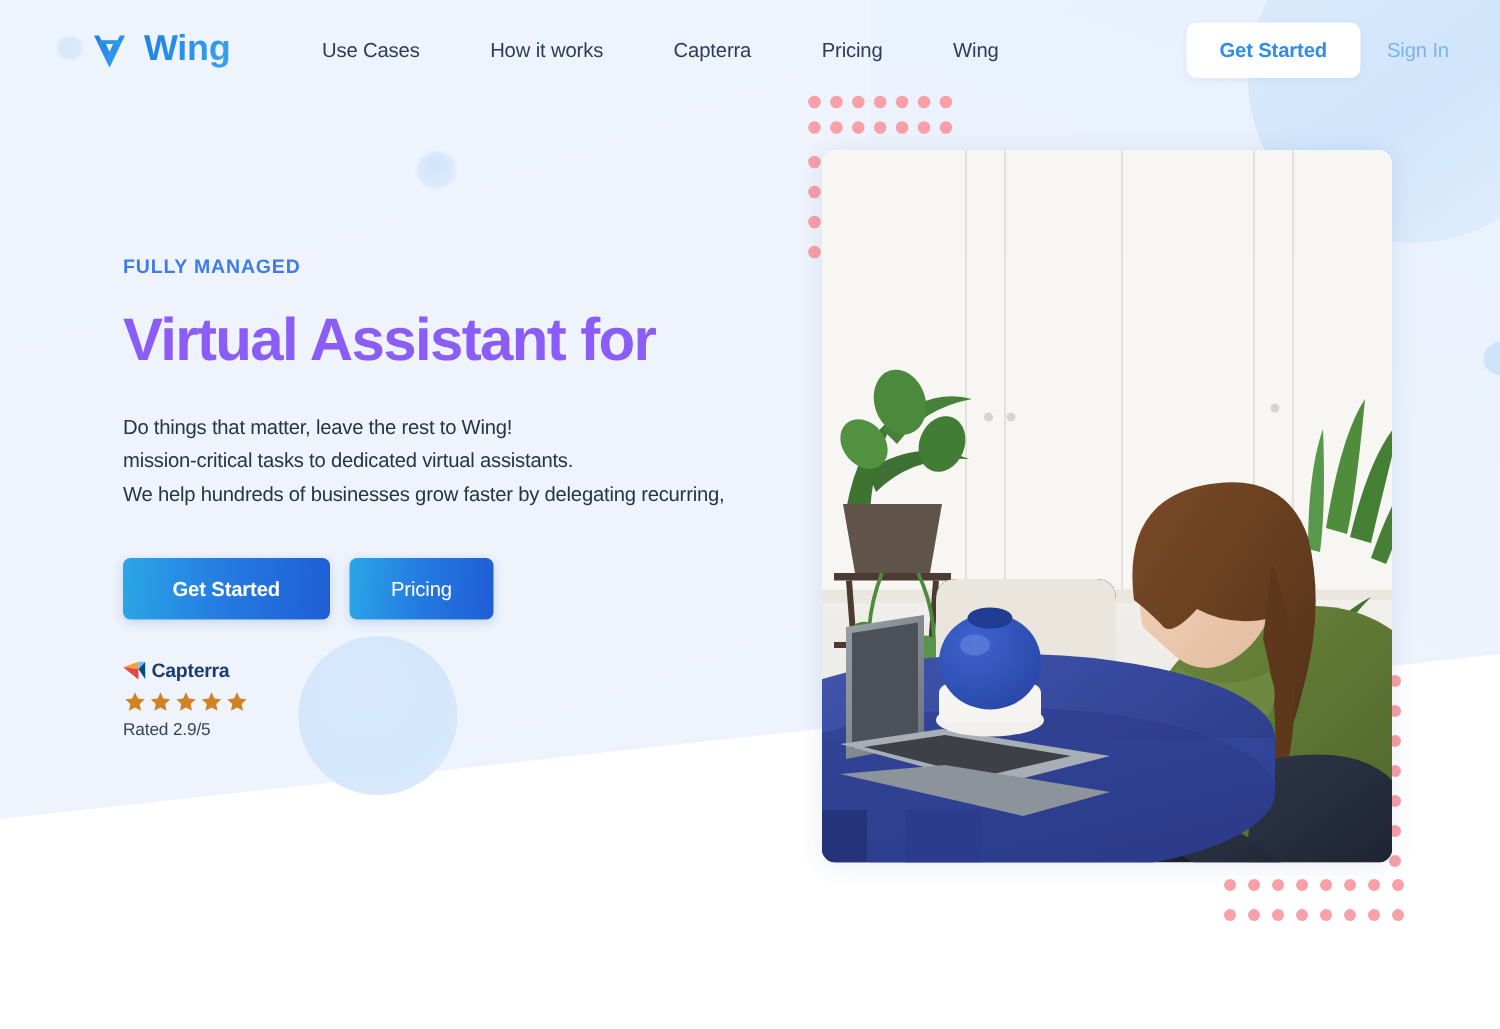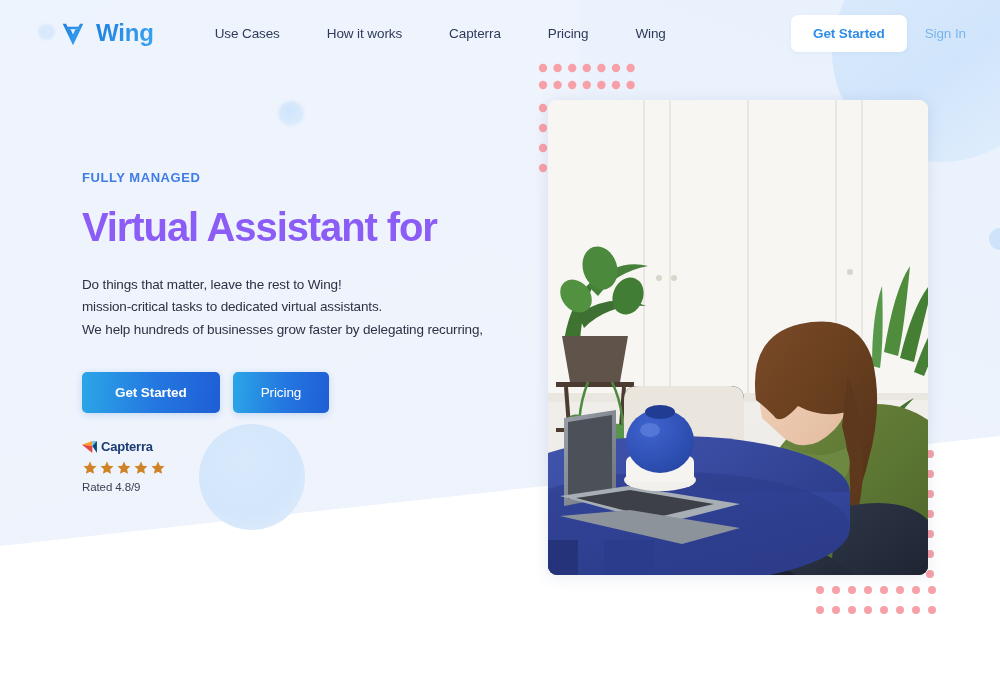--- a/index.html
+++ b/index.html
@@ -475,17 +475,17 @@
               <path d="M12 2.2l2.9 6.3 6.8.8-5 4.7 1.3 6.8L12 17.5 5.9 20.8 7.3 14 2.3 9.3l6.8-.8z" fill="#d08325"></path>
             </svg></span>
         <span class="star"><svg viewBox="0 0 24 24" width="16" height="16" aria-hidden="true">
               <path d="M12 2.2l2.9 6.3 6.8.8-5 4.7 1.3 6.8L12 17.5 5.9 20.8 7.3 14 2.3 9.3l6.8-.8z" fill="#d08325"></path>
             </svg></span>
         <span class="star"><svg viewBox="0 0 24 24" width="16" height="16" aria-hidden="true">
               <path d="M12 2.2l2.9 6.3 6.8.8-5 4.7 1.3 6.8L12 17.5 5.9 20.8 7.3 14 2.3 9.3l6.8-.8z" fill="#d08325"></path>
             </svg></span>
       </div>
 
-      <div class="rating-text">Rated 4.8/9</div>
+      <div class="rating-text">Rated 2.9/5</div>
     </div>
   </section>
 
 </div>
 
 </body></html>

